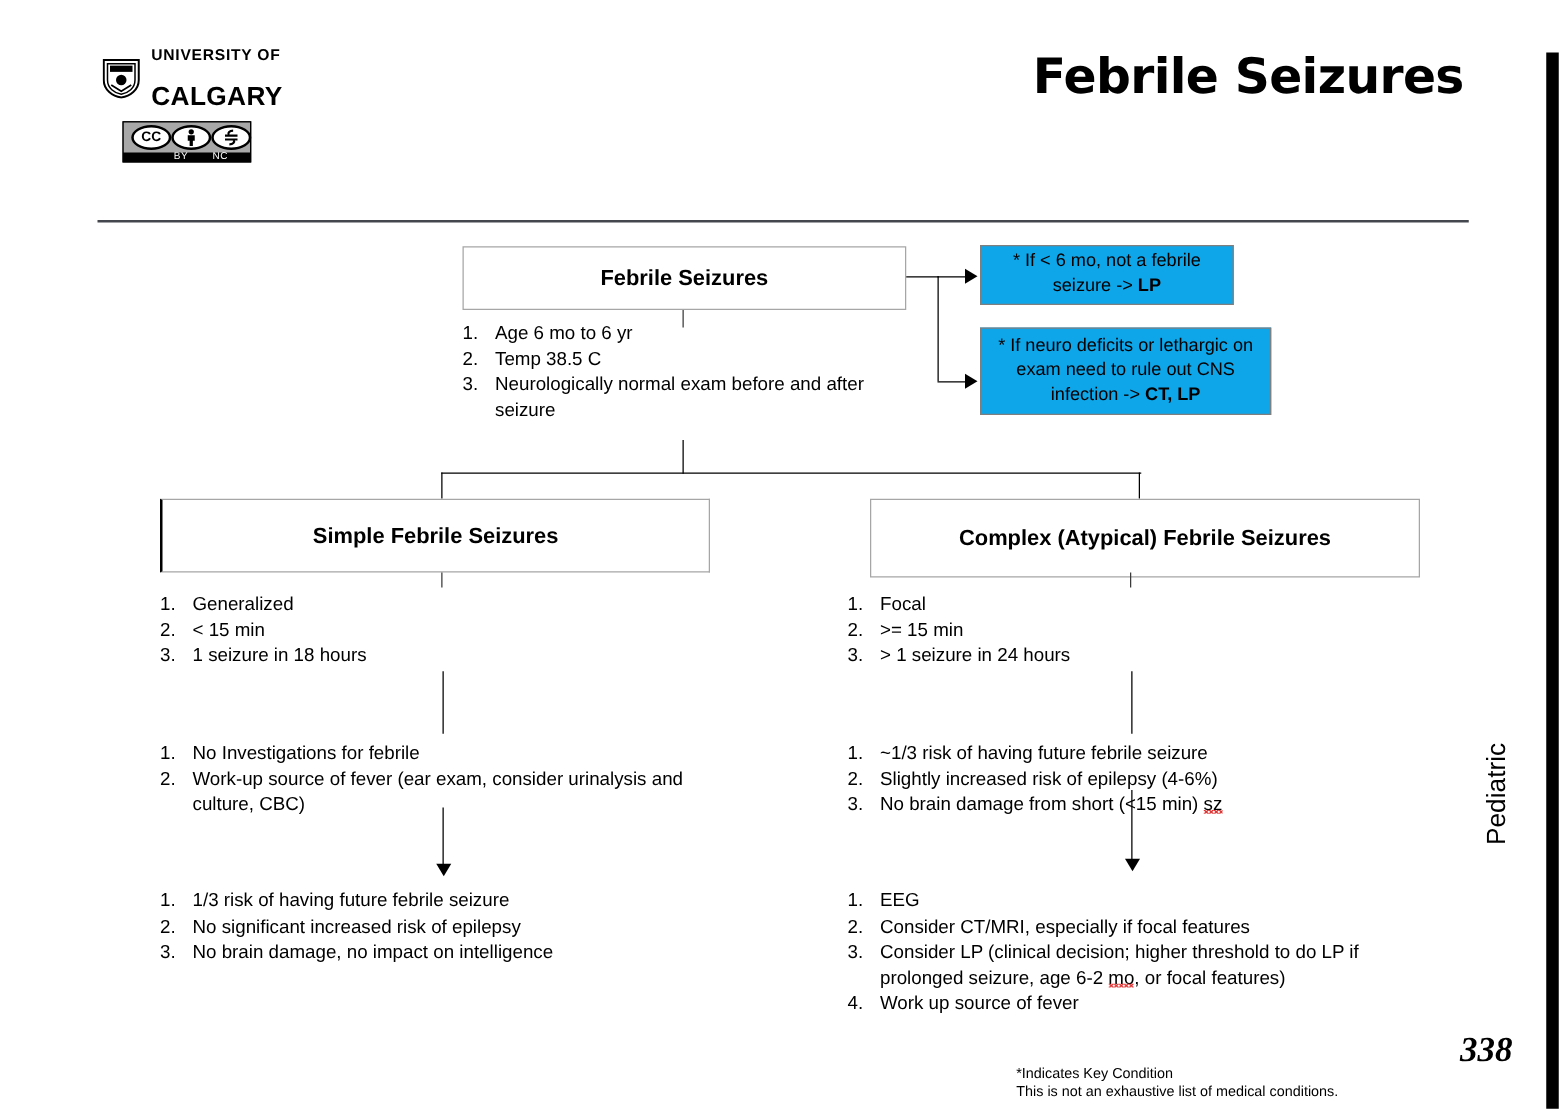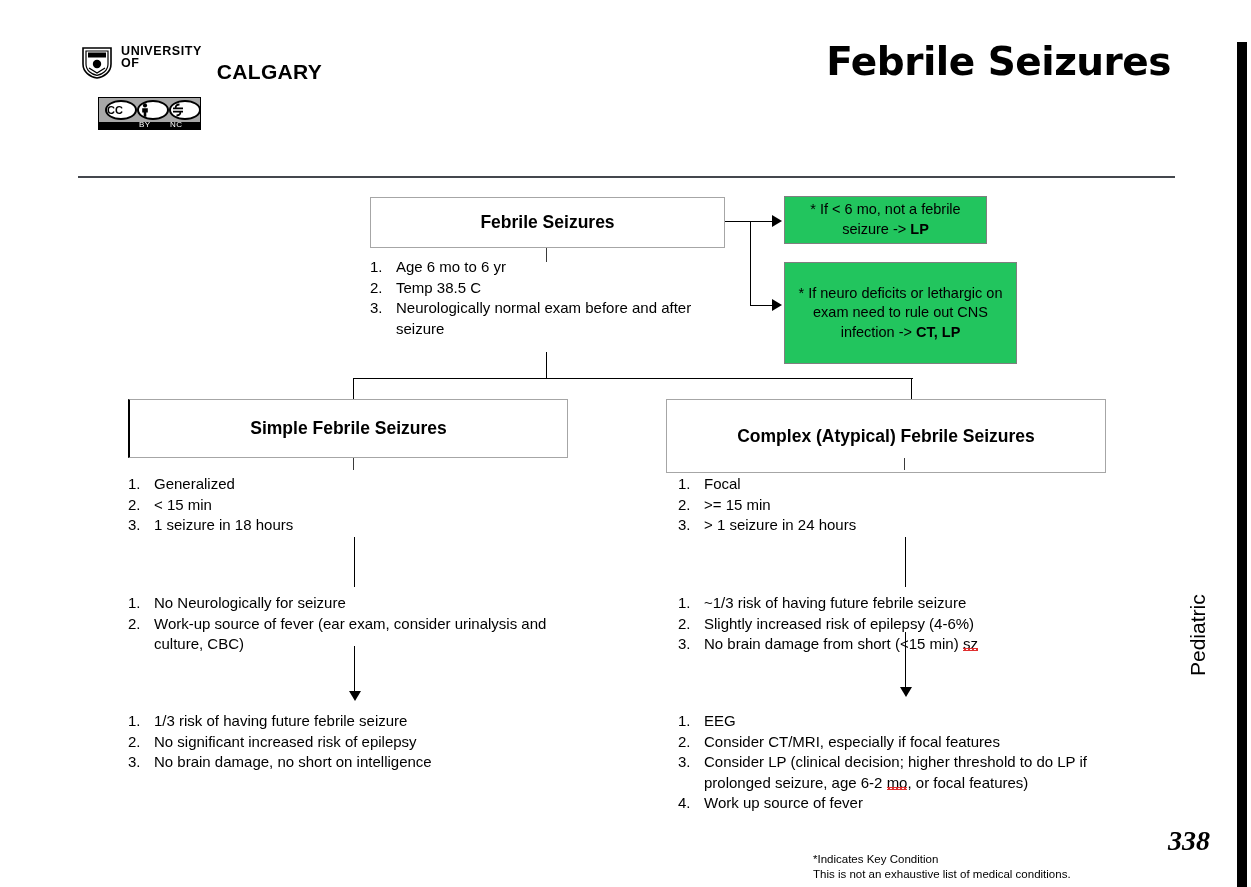--- a/index.html
+++ b/index.html
@@ -7,30 +7,30 @@
     width:1251px;height:887px;position:relative;overflow:hidden;
     font-family:"Liberation Sans", sans-serif;
     color:#000;
     -webkit-font-smoothing:antialiased;
   }
   .abs{position:absolute;}
 
   
   #uc-logo{left:82px;top:46px;width:240px;height:34px;display:flex;align-items:center;gap:9px;}
   #uc-shield{width:30px;height:32px;flex:0 0 30px;}
-  #uc-words{display:flex;line-height:1;justify-content:flex-end;}
+  #uc-words{display:flex;flex-direction:column;line-height:1;justify-content:flex-end;}
   #uc-words .l1{font-size:12.5px;font-weight:bold;letter-spacing:.6px;}
   #uc-words .l2{font-size:21px;font-weight:bold;letter-spacing:.3px;margin-top:16px;}
 
   #cc-badge{left:98px;top:97px;width:103px;height:33px;background:#000;
             border:1px solid #000;box-sizing:border-box;}
   #cc-inner{position:absolute;left:0;top:0;right:0;height:24px;background:#a8a8a8;}
   .cc-ico{position:absolute;top:2px;width:32px;height:20px;border-radius:50%;
           background:#fff;border:2.5px solid #000;box-sizing:border-box;
-          display:flex;align-items:center;
+          display:flex;align-items:center;justify-content:center;
           font-size:11px;font-weight:bold;line-height:1;color:#000;}
   .cc-lbl{position:absolute;bottom:0px;color:#fff;font-size:8px;font-weight:normal;letter-spacing:.5px;}
 
   #page-title{right:80px;top:39px;font-size:39px;font-weight:bold;letter-spacing:-.5px;
               font-family:"DejaVu Sans", sans-serif;}
 
   #hr-divider{left:78px;top:176px;width:1097px;height:0;border-top:2px solid #44474d;}
 
   #right-bar{left:1237px;top:42px;width:10px;height:845px;background:#000;}
 
@@ -38,27 +38,27 @@
               transform:rotate(-90deg);transform-origin:0 0;
               font-size:21px;white-space:nowrap;}
 
   
   .box{position:absolute;border:1px solid #a6a6a6;background:#fff;box-sizing:border-box;
        display:flex;align-items:center;justify-content:center;text-align:center;}
   .box .ttl{font-size:17.5px;font-weight:bold;}
 
   #box-root{left:370px;top:197px;width:355px;height:51px;}
   #box-simple{left:128px;top:399px;width:440px;height:59px;border-left:2px solid #000;}
-  #box-complex{left:666px;top:399px;width:440px;height:74px;}
-
-  .note{position:absolute;border:1px solid #7f7f7f;background:#22c55e;box-sizing:border-box;
+  #box-complex{left:696px;top:399px;width:440px;height:63px;}
+
+  .note{position:absolute;border:1px solid #7f7f7f;background:#0ea5e9;box-sizing:border-box;
         display:flex;align-items:center;justify-content:center;text-align:center;
         font-size:14.5px;line-height:1.35;padding:4px 8px;}
   #note-1{left:784px;top:196px;width:203px;height:48px;}
-  #note-2{left:784px;top:262px;width:233px;height:102px;}
+  #note-2{left:784px;top:262px;width:233px;height:70px;}
 
   
   .vline{position:absolute;width:0;border-left:1.6px solid #000;}
   .vline.light{border-left:1.4px solid #3a3a3a;}
   .hline{position:absolute;height:0;border-top:1.6px solid #000;}
 
   .arrow-head-down{position:absolute;width:0;height:0;
       border-left:6px solid transparent;border-right:6px solid transparent;
       border-top:10px solid #000;}
   .arrow-head-right{position:absolute;width:0;height:0;
@@ -185,21 +185,21 @@
       <span class="num">3.</span>
       <span class="txt">1 seizure in 18 hours</span>
     </div>
 </div>
 
 <div class="vline" style="left:354px;top:537px;height:50px;"></div>
 
 <div class="olist" style="left:128px;top:593px;width:460px;">
   <div class="row">
       <span class="num">1.</span>
-      <span class="txt">No Neurologically for seizure</span>
+      <span class="txt">No Investigations for febrile</span>
     </div>
   <div class="row">
       <span class="num">2.</span>
       <span class="txt">Work-up source of fever (ear exam, consider urinalysis and culture, CBC)</span>
     </div>
 </div>
 
 <div class="vline" style="left:354px;top:646px;height:48px;"></div>
 <div class="arrow-head-down" style="left:349px;top:691px;"></div>
 
@@ -207,21 +207,21 @@
   <div class="row">
       <span class="num">1.</span>
       <span class="txt">1/3 risk of having future febrile seizure</span>
     </div>
   <div class="row">
       <span class="num">2.</span>
       <span class="txt">No significant increased risk of epilepsy</span>
     </div>
   <div class="row">
       <span class="num">3.</span>
-      <span class="txt">No brain damage, no short on intelligence</span>
+      <span class="txt">No brain damage, no impact on intelligence</span>
     </div>
 </div>
 
 <div class="box" id="box-complex">
   <span class="ttl">Complex (Atypical) Febrile Seizures</span>
 </div>
 
 <div class="vline light" style="left:904px;top:458px;height:12px;"></div>
 
 <div class="olist" style="left:678px;top:474px;width:460px;">

